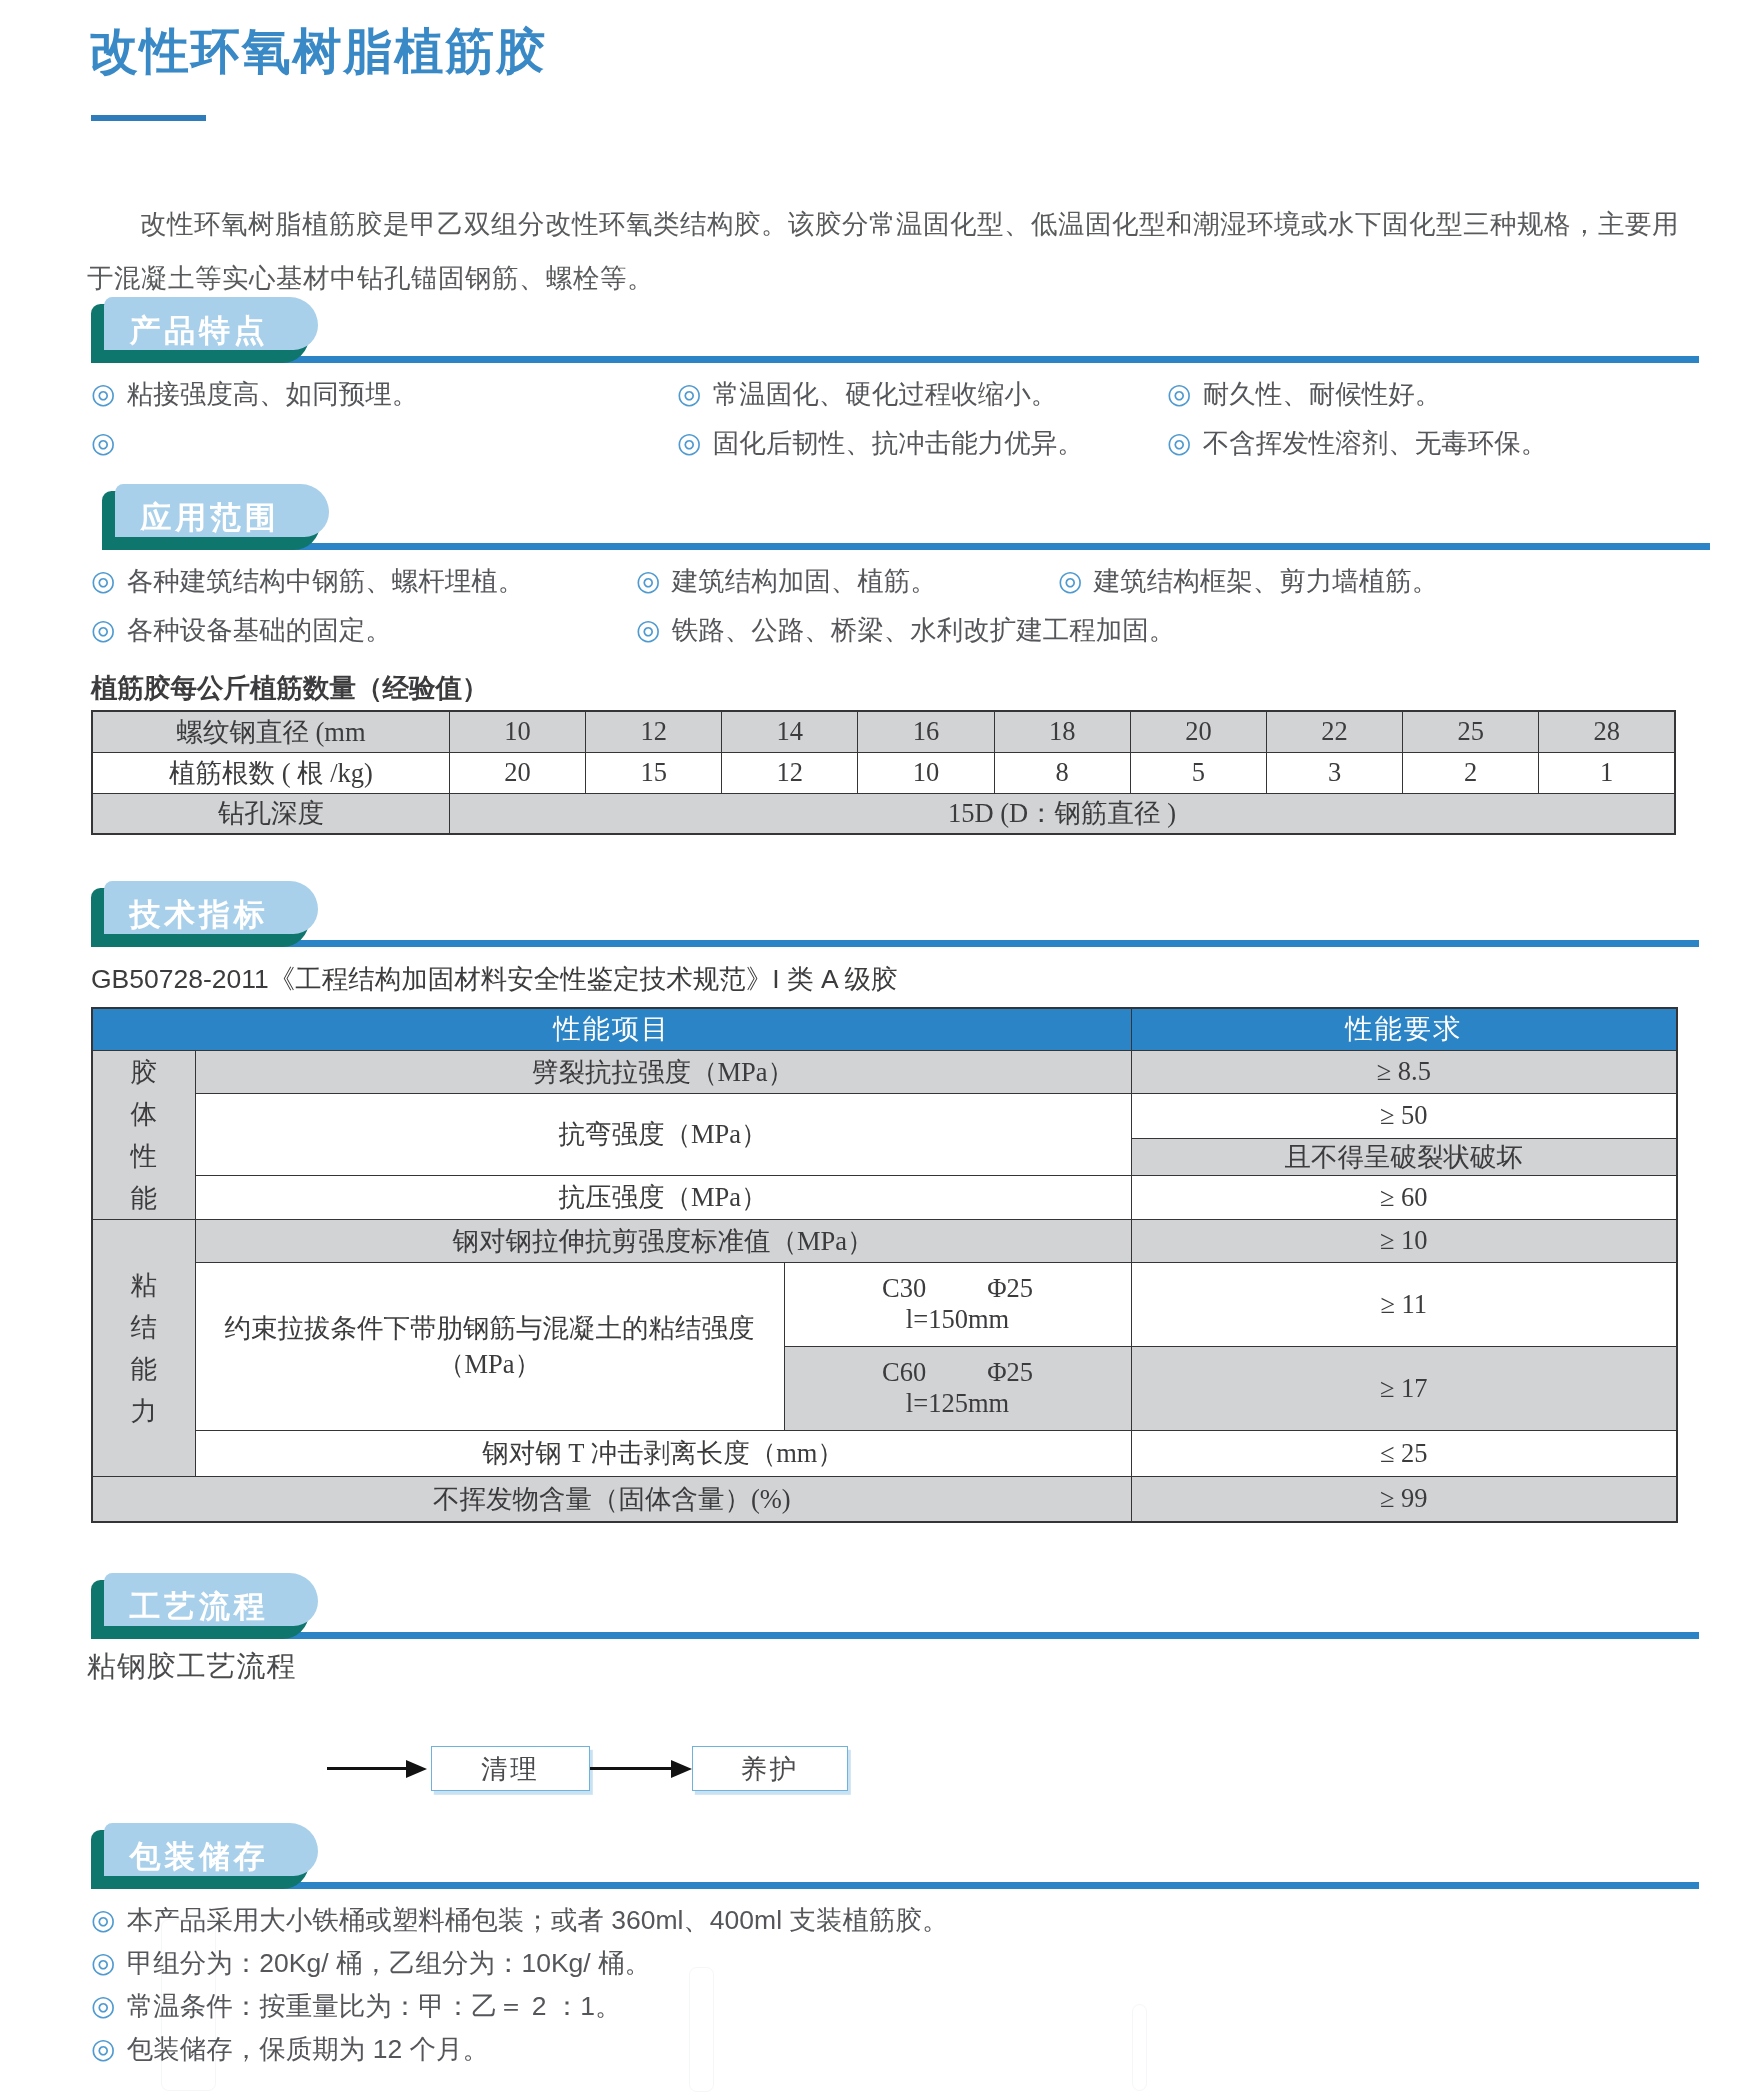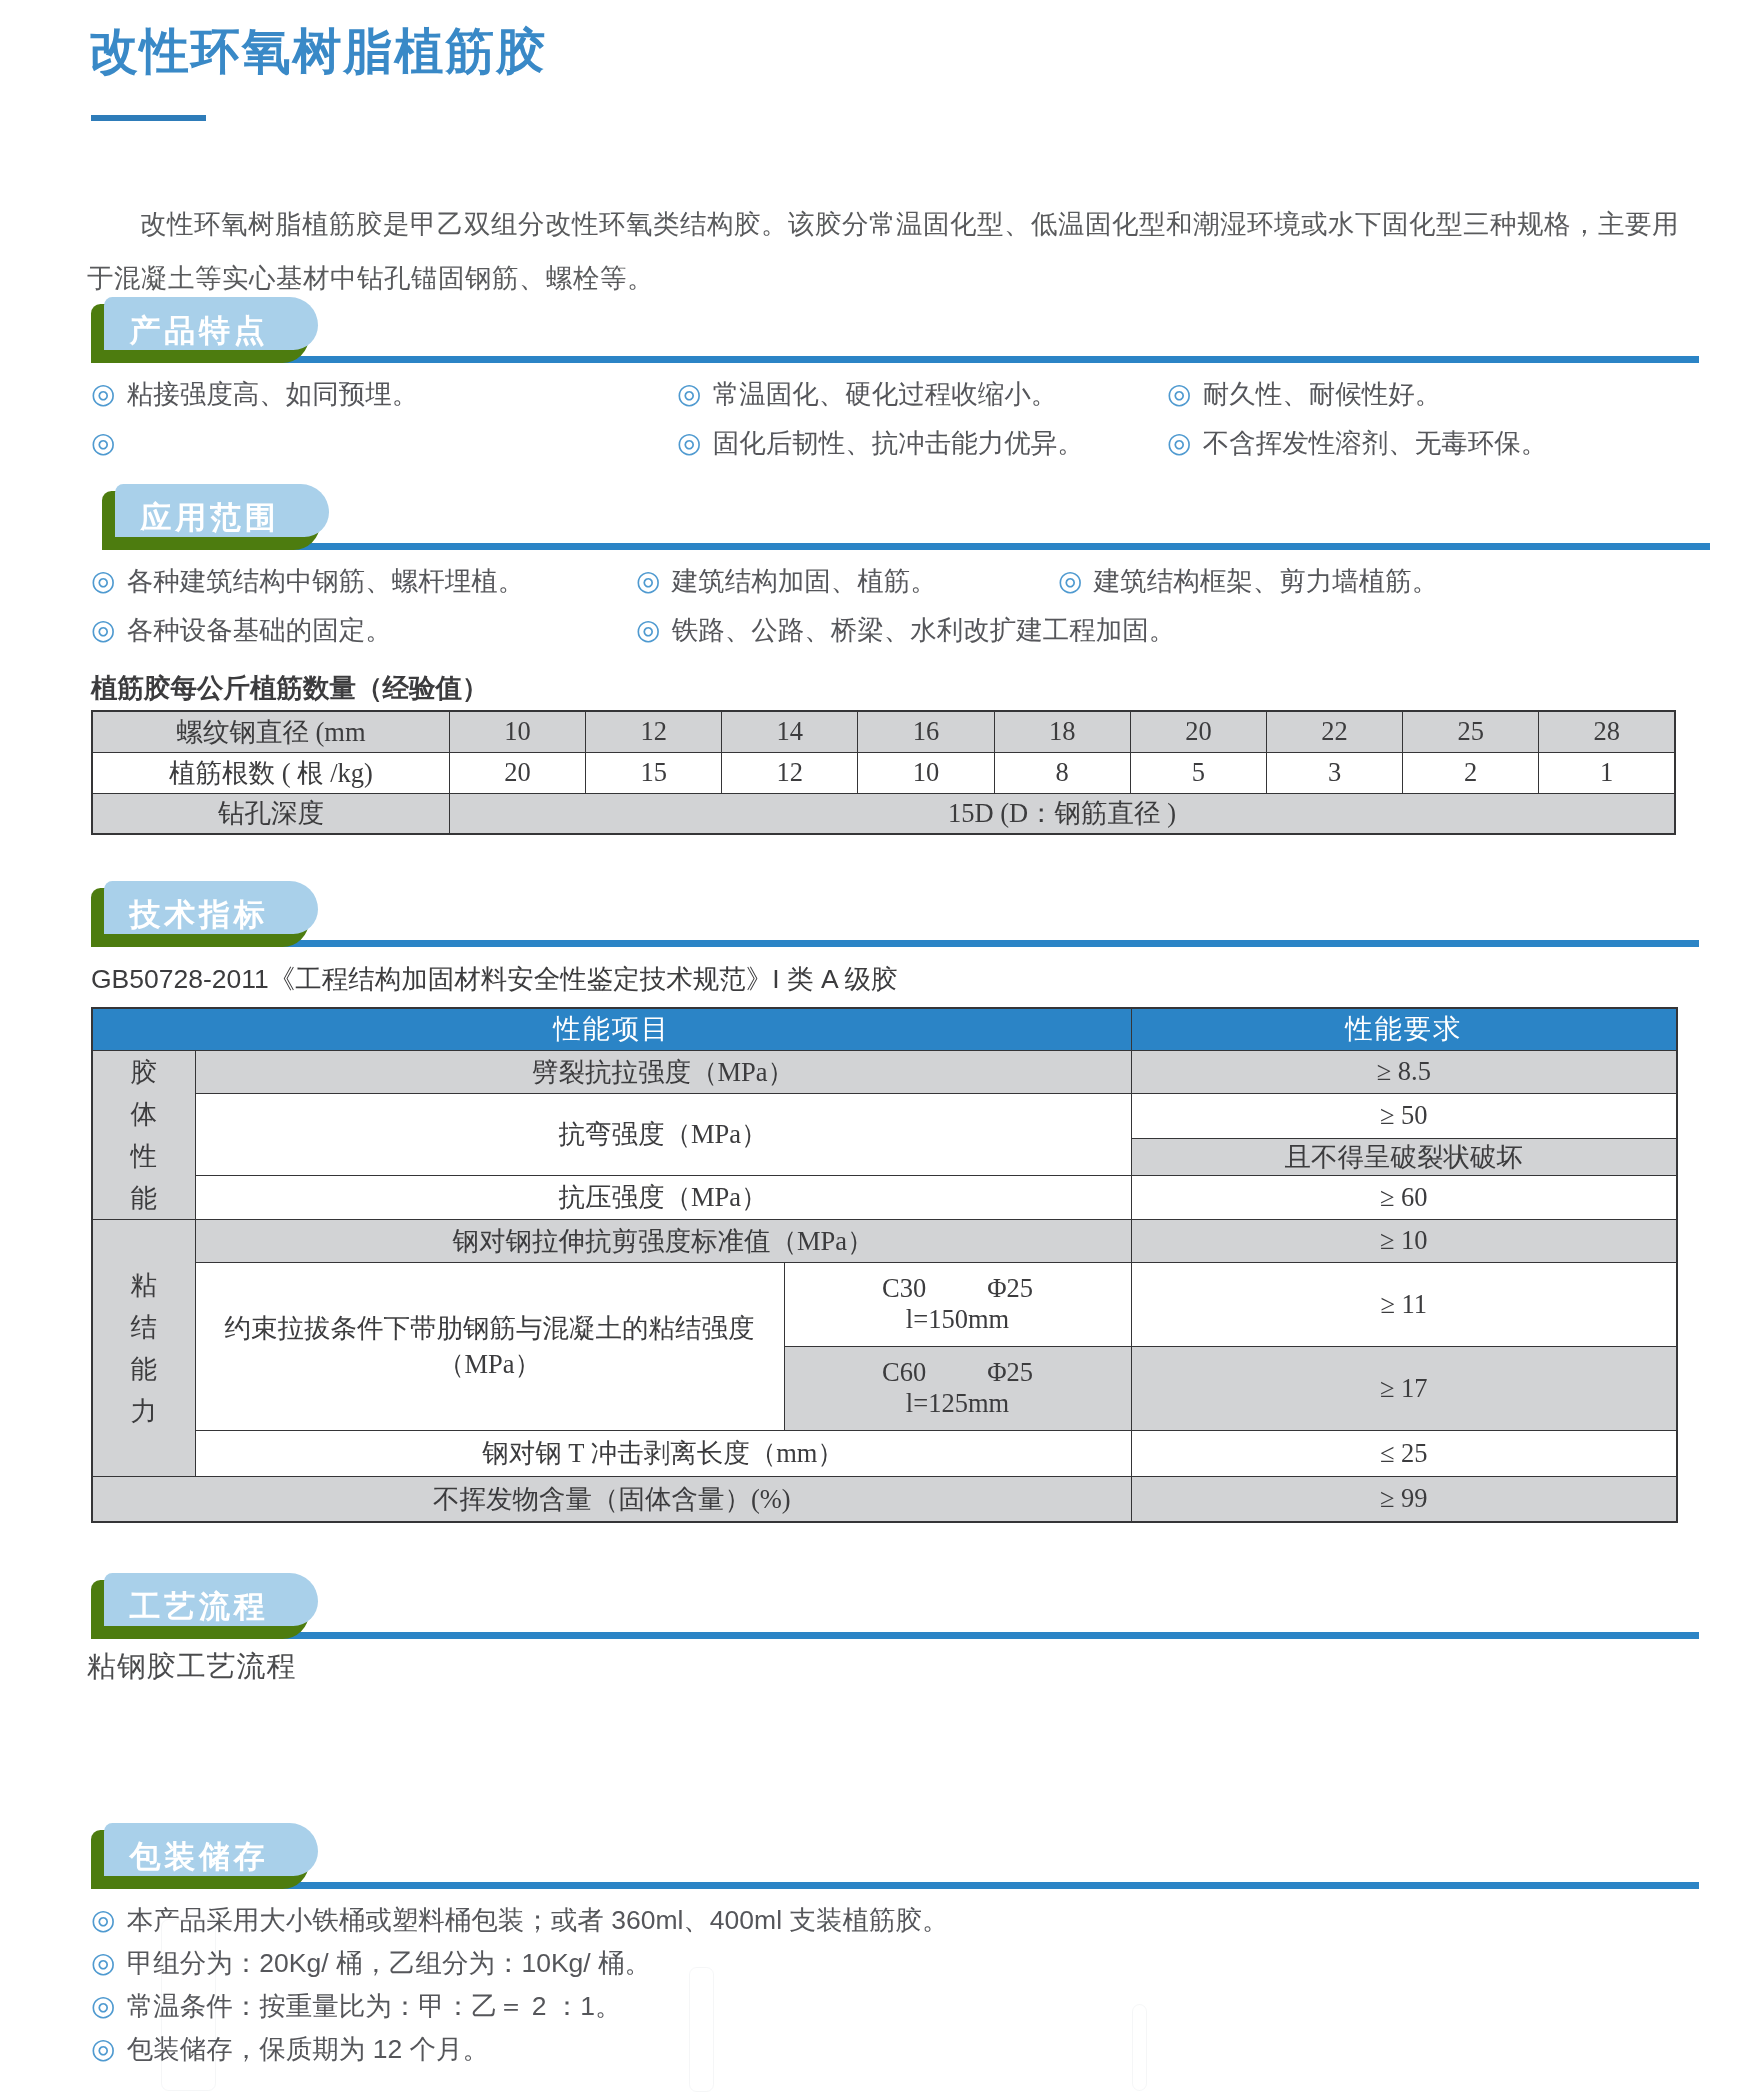--- a/index.html
+++ b/index.html
@@ -11,21 +11,21 @@
   
   .doc-title { position:absolute; left:89px; top:19px; font-size:49px; font-weight:bold;
     color:#3989C7; letter-spacing:1.9px; }
   .title-underline { position:absolute; left:91px; top:115px; width:115px; height:5.7px; background:#2E7CB9; }
   .intro { position:absolute; left:87px; top:170px; width:1614px; font-size:26.5px; line-height:54px;
     color:#595A5C; text-indent:2em; letter-spacing:0.5px; }
 
   
   .section-header { position:absolute; left:91px; width:1608px; height:59px; }
   .section-line { position:absolute; left:0; bottom:0; width:100%; height:6.6px; background:#2B84C6; }
-  .badge { position:absolute; left:0; top:0; height:59px; min-width:218px; background:#4d7c0f; color:#fff;
+  .badge { position:absolute; left:0; top:0; height:59px; min-width:218px; background:#0f766e; color:#fff;
     font-size:31px; font-weight:bold; display:flex; align-items:center; justify-content:center;
     padding:0 26.5px 5.7px 24.6px; border-radius:9.5px 30px 26.5px 0; letter-spacing:3.8px; z-index:1; }
   .badge::before { content:""; position:absolute; left:13.2px; top:-6.6px; right:-8.5px; bottom:13.2px;
     background:#A9D0EA; border-radius:9.5px 32px 28px 0; z-index:-1; }
 
   
   .bullet { display:flex; align-items:center; font-size:26.5px; color:#55565A; white-space:nowrap; }
   .bullet .dot { color:#4F9AD0; margin-right:11.4px; font-size:28px; }
   .grid { position:absolute; left:91px; display:grid; grid-auto-flow:column; }
   .grid-features { top:369px; grid-template-rows:repeat(2,49px); grid-template-columns:586px 490px auto; }
@@ -239,20 +239,32 @@
     </tr>
   </tbody>
     </table>
 
   <div class="section-header" style="top:1580px;">
     <div class="section-line"></div>
     <div class="badge">工艺流程</div>
   </div>
   <div class="process-sub">粘钢胶工艺流程</div>
 
+  <div class="flow-row flow-row2">
+    <div class="arrow">
+        <div class="shaft"></div>
+        <div class="head"></div>
+      </div>
+    <div class="fbox" style="width:159px;margin-left:3.8px">清理</div>
+    <div class="arrow" style="width:102px">
+        <div class="shaft"></div>
+        <div class="head"></div>
+      </div>
+    <div class="fbox" style="width:156px">养护</div>
+  </div>
 
   <div class="section-header" style="top:1830px;">
     <div class="section-line"></div>
     <div class="badge">包装储存</div>
   </div>
   <div class="storage-list">
     <div class="bullet">
         <span class="dot">◎</span>
         <span>本产品采用大小铁桶或塑料桶包装；或者 360ml、400ml 支装植筋胶。</span>
       </div>

